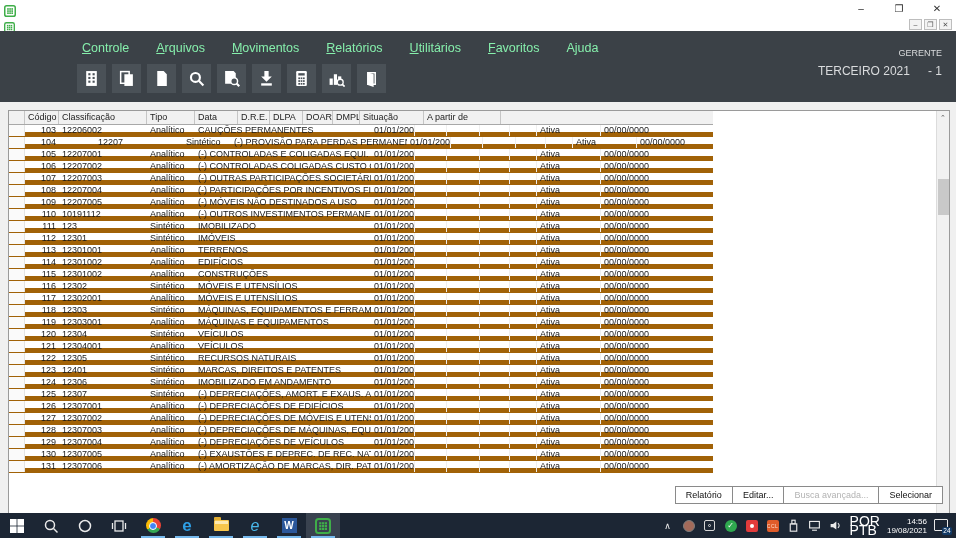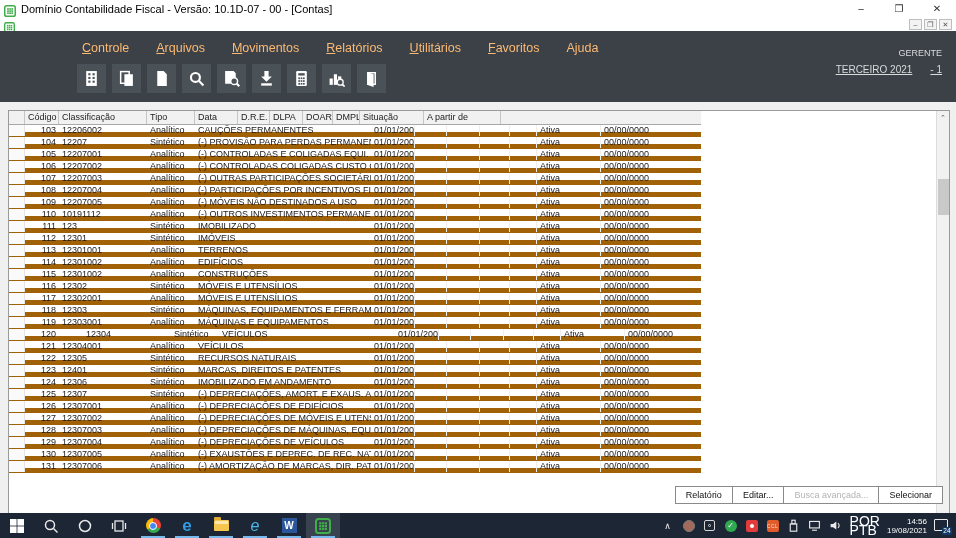--- a/index.html
+++ b/index.html
@@ -22,29 +22,29 @@
              font-size:7px; line-height:9px; text-align:center; }
 
   
   .appbar { position:relative; height:71px; background:#3b4147; }
   .logo { position:absolute; left:0; top:0; width:66px; height:71px; background:#30353a;
           display:flex; flex-direction:column; align-items:center; justify-content:center; }
   .logo .l1 { font-size:6.5px; color:#e9eaec; letter-spacing:.8px; }
   .logo .l2 { font-size:15px; color:#ffffff; letter-spacing:1.5px; line-height:14px; }
   .logo .l3 { font-size:26px; color:#edb82f; font-weight:300; line-height:24px; letter-spacing:1px; }
   .menu-bar { position:absolute; left:82px; top:10px; display:flex; }
-  .menu-item { color:#fdba74; font-size:12.5px; margin-right:27px; cursor:default; }
+  .menu-item { color:#86efac; font-size:12.5px; margin-right:27px; cursor:default; }
   .menu-item u { text-decoration:underline; }
   .toolbar { position:absolute; left:77px; top:33px; display:flex; gap:6px; }
   .tool-btn { width:29px; height:29px; background:#4a5157; display:flex; align-items:center; justify-content:center; }
   .tool-btn svg { width:17px; height:17px; }
   .hdr-right { position:absolute; right:14px; top:11px; text-align:right; }
   .role { color:#d9dbdd; font-size:9px; }
   .period-row { position:absolute; right:14px; top:33px; display:flex; gap:18px; }
-  .period-row span { color:#d9dbdd; font-size:10px;text-decoration:underline; }
+  .period-row span { color:#d9dbdd; font-size:12px; }
 
   
   .workarea { position:relative; height:411px; background:#f0f0f0; }
   .listbox { position:absolute; left:8px; top:8px; width:942px; height:423px;
              background:#ffffff; border:1px solid #9a9a9a; }
   .grid { position:absolute; left:0; top:0; }
   .grid-header { display:flex; height:14px; background:#f1f1f1; border-bottom:1px solid #a8a8a8; }
   .hcell { height:13px; line-height:13px; font-size:9px; color:#222; padding:0 3px;
            border-right:1px solid #c5c5c5; overflow:hidden; white-space:nowrap; flex:none; }
   .hcell.c1 { text-align:right; }
@@ -119,21 +119,20 @@
             <rect x="7" y="4.2" width="2.2" height="2.2"></rect>
             <rect x="9.8" y="4.2" width="2.2" height="2.2"></rect>
             <rect x="4.2" y="7" width="2.2" height="2.2"></rect>
             <rect x="7" y="7" width="2.2" height="2.2"></rect>
             <rect x="9.8" y="7" width="2.2" height="2.2"></rect>
             <rect x="4.2" y="9.8" width="2.2" height="2.2"></rect>
             <rect x="7" y="9.8" width="2.2" height="2.2"></rect>
             <rect x="9.8" y="9.8" width="2.2" height="2.2"></rect>
           </g>
         </svg></span>
-    <span class="title">Domínio Contabilidade Fiscal  - Versão: 10.1D-07 - 00 - [Contas]</span>
     <div class="win-controls">
       <div class="win-btn">–</div>
       <div class="win-btn">❐</div>
       <div class="win-btn">✕</div>
     </div>
   </div>
 
   <div class="mdirow">
     <span class="app-ico"><svg viewBox="0 0 16 16">
           <rect x="1" y="1" width="14" height="14" rx="2.5" fill="none" stroke="#3fae49" stroke-width="2"></rect>
@@ -281,21 +280,21 @@
               <div class="cell c6" style="width: 32px;"></div>
               <div class="cell c7" style="width: 33px;"></div>
               <div class="cell c8" style="width: 30px;"></div>
               <div class="cell c9" style="width: 27px;"></div>
               <div class="cell c10" style="width: 64px;">Ativa</div>
               <div class="cell c11" style="width: 77px;">00/00/0000</div>
             </div>
             <div class="grow">
               <div class="cell c0" style="width: 16px;"></div>
               <div class="cell c1" style="width: 34px;">104</div>
-              <div class="cell c2" style="width: 88px;">12207</div>
+              <div class="cell c2" style="width: 88px; margin-left: 36px;">12207</div>
               <div class="cell c3" style="width: 48px;">Sintético</div>
               <div class="cell c4" style="width: 176px;">(-) PROVISÃO PARA PERDAS PERMANENTE</div>
               <div class="cell c5" style="width: 43px;">01/01/2005</div>
               <div class="cell c6" style="width: 32px;"></div>
               <div class="cell c7" style="width: 33px;"></div>
               <div class="cell c8" style="width: 30px;"></div>
               <div class="cell c9" style="width: 27px;"></div>
               <div class="cell c10" style="width: 64px;">Ativa</div>
               <div class="cell c11" style="width: 77px;">00/00/0000</div>
             </div>
@@ -505,21 +504,21 @@
               <div class="cell c6" style="width: 32px;"></div>
               <div class="cell c7" style="width: 33px;"></div>
               <div class="cell c8" style="width: 30px;"></div>
               <div class="cell c9" style="width: 27px;"></div>
               <div class="cell c10" style="width: 64px;">Ativa</div>
               <div class="cell c11" style="width: 77px;">00/00/0000</div>
             </div>
             <div class="grow">
               <div class="cell c0" style="width: 16px;"></div>
               <div class="cell c1" style="width: 34px;">120</div>
-              <div class="cell c2" style="width: 88px; margin-left: 24px;">12304</div>
+              <div class="cell c2" style="width: 88px;">12304</div>
               <div class="cell c3" style="width: 48px;">Sintético</div>
               <div class="cell c4" style="width: 176px;">VEÍCULOS</div>
               <div class="cell c5" style="width: 43px;">01/01/2005</div>
               <div class="cell c6" style="width: 32px;"></div>
               <div class="cell c7" style="width: 33px;"></div>
               <div class="cell c8" style="width: 30px;"></div>
               <div class="cell c9" style="width: 27px;"></div>
               <div class="cell c10" style="width: 64px;">Ativa</div>
               <div class="cell c11" style="width: 77px;">00/00/0000</div>
             </div>

